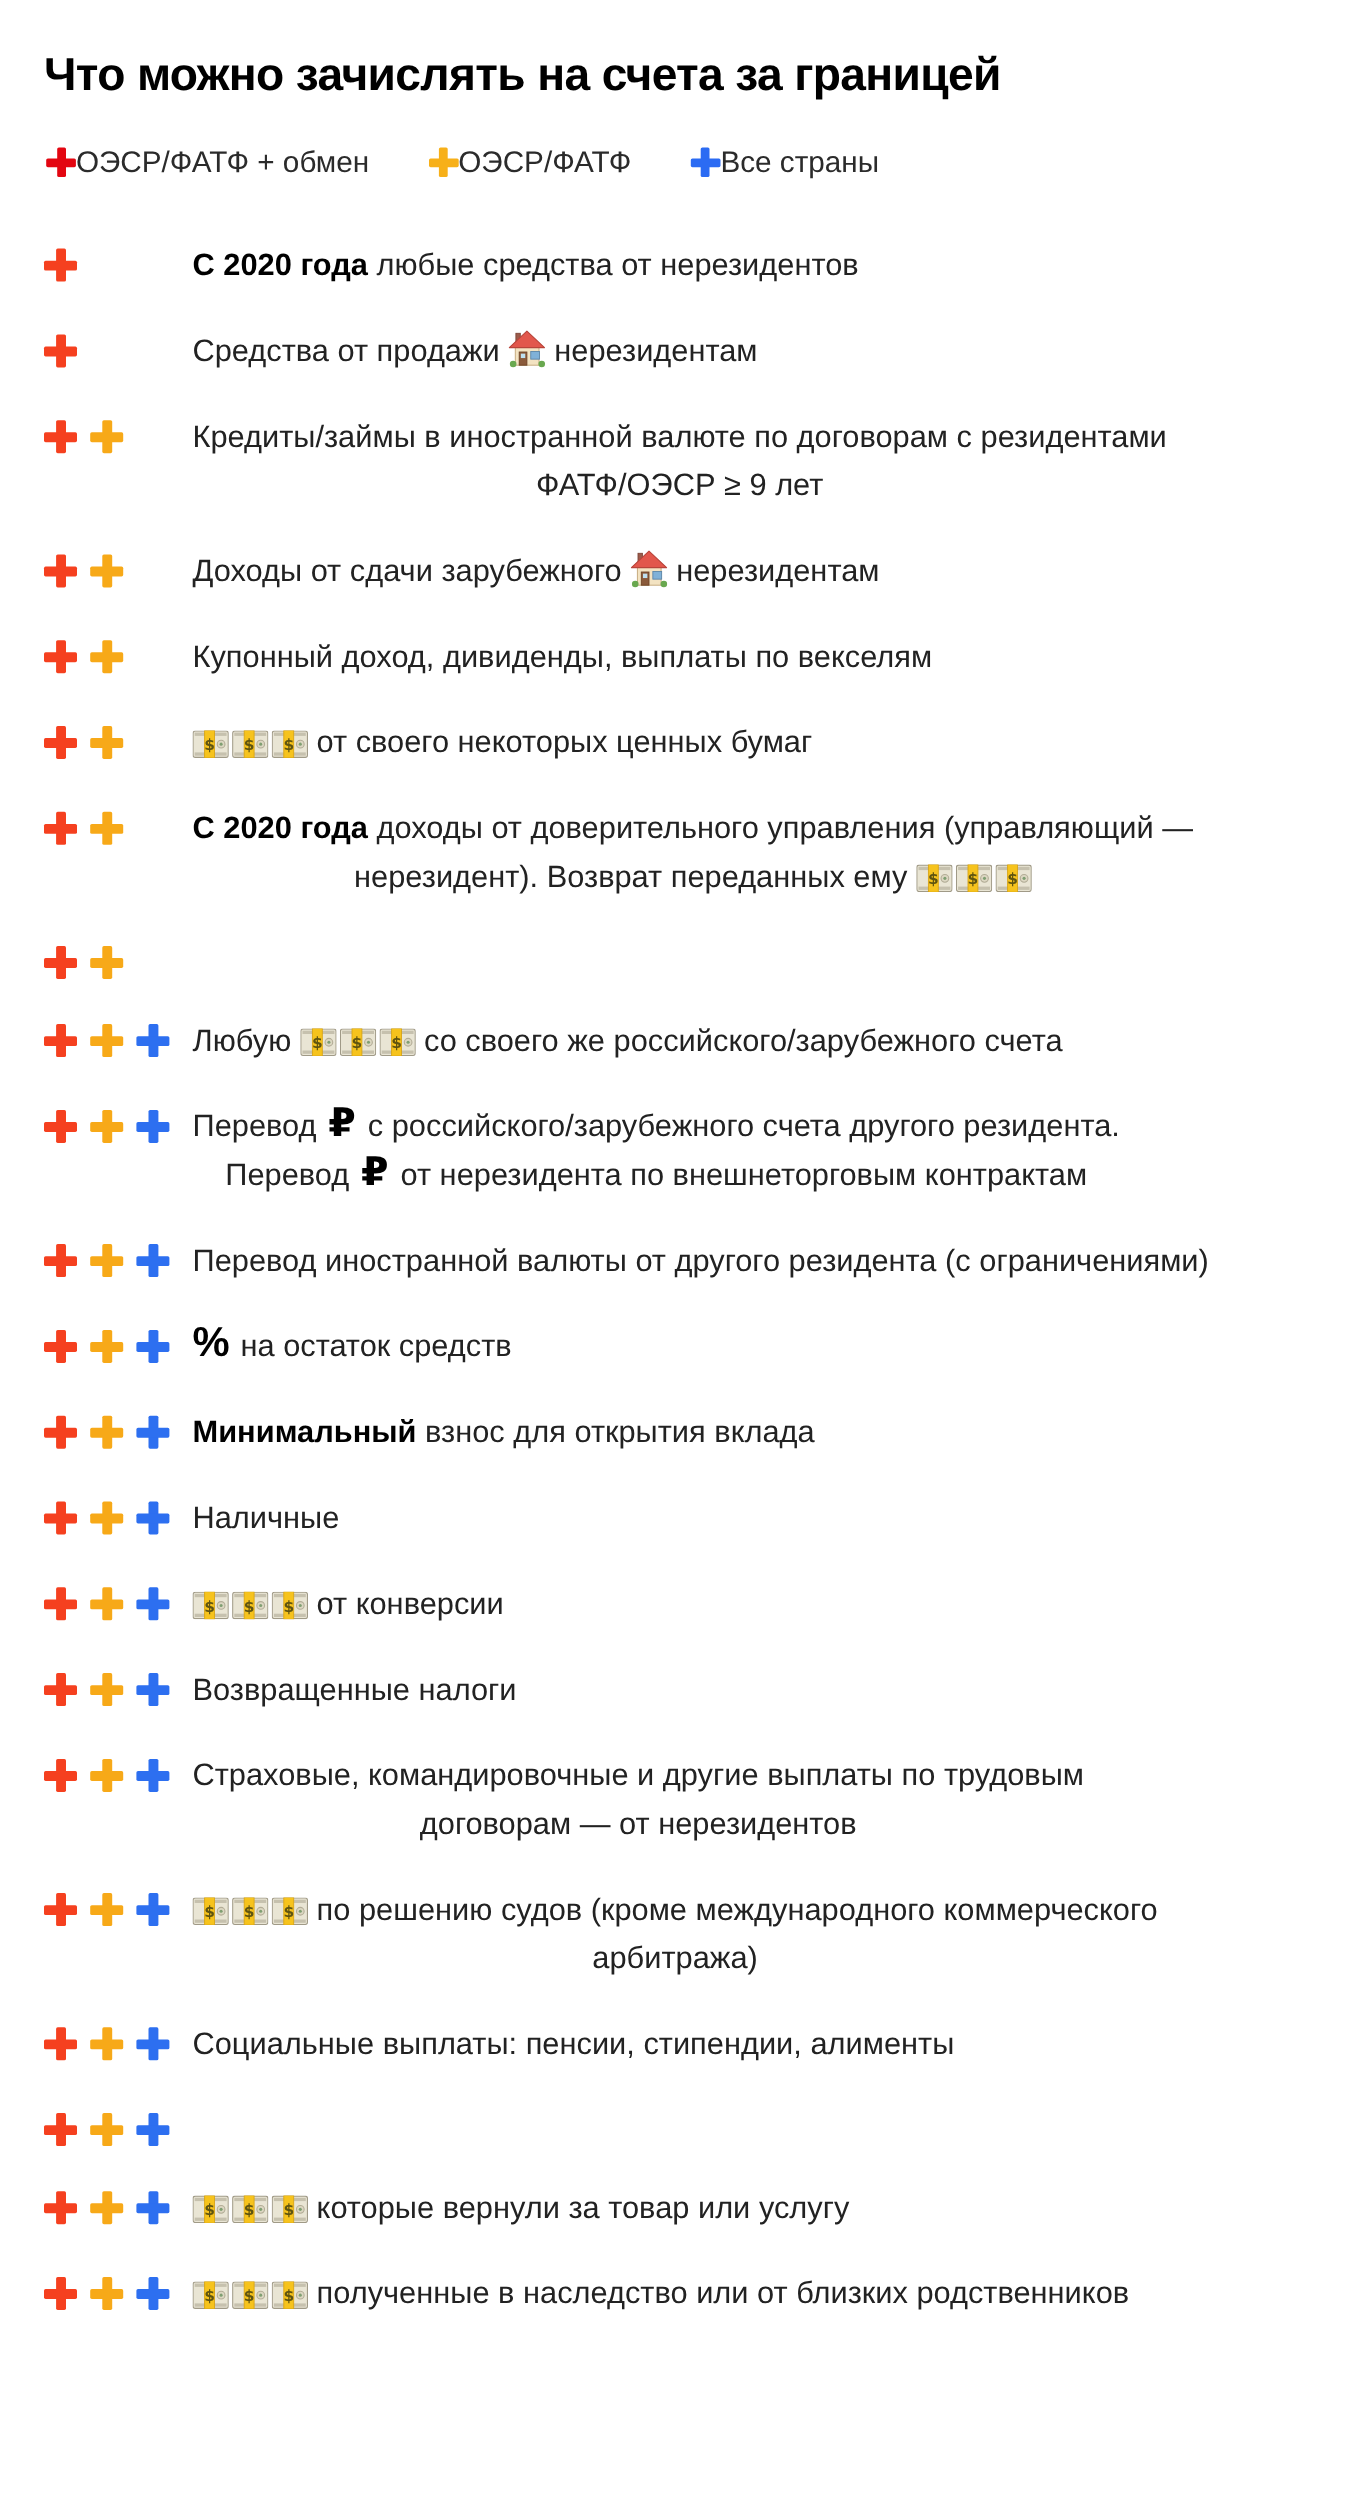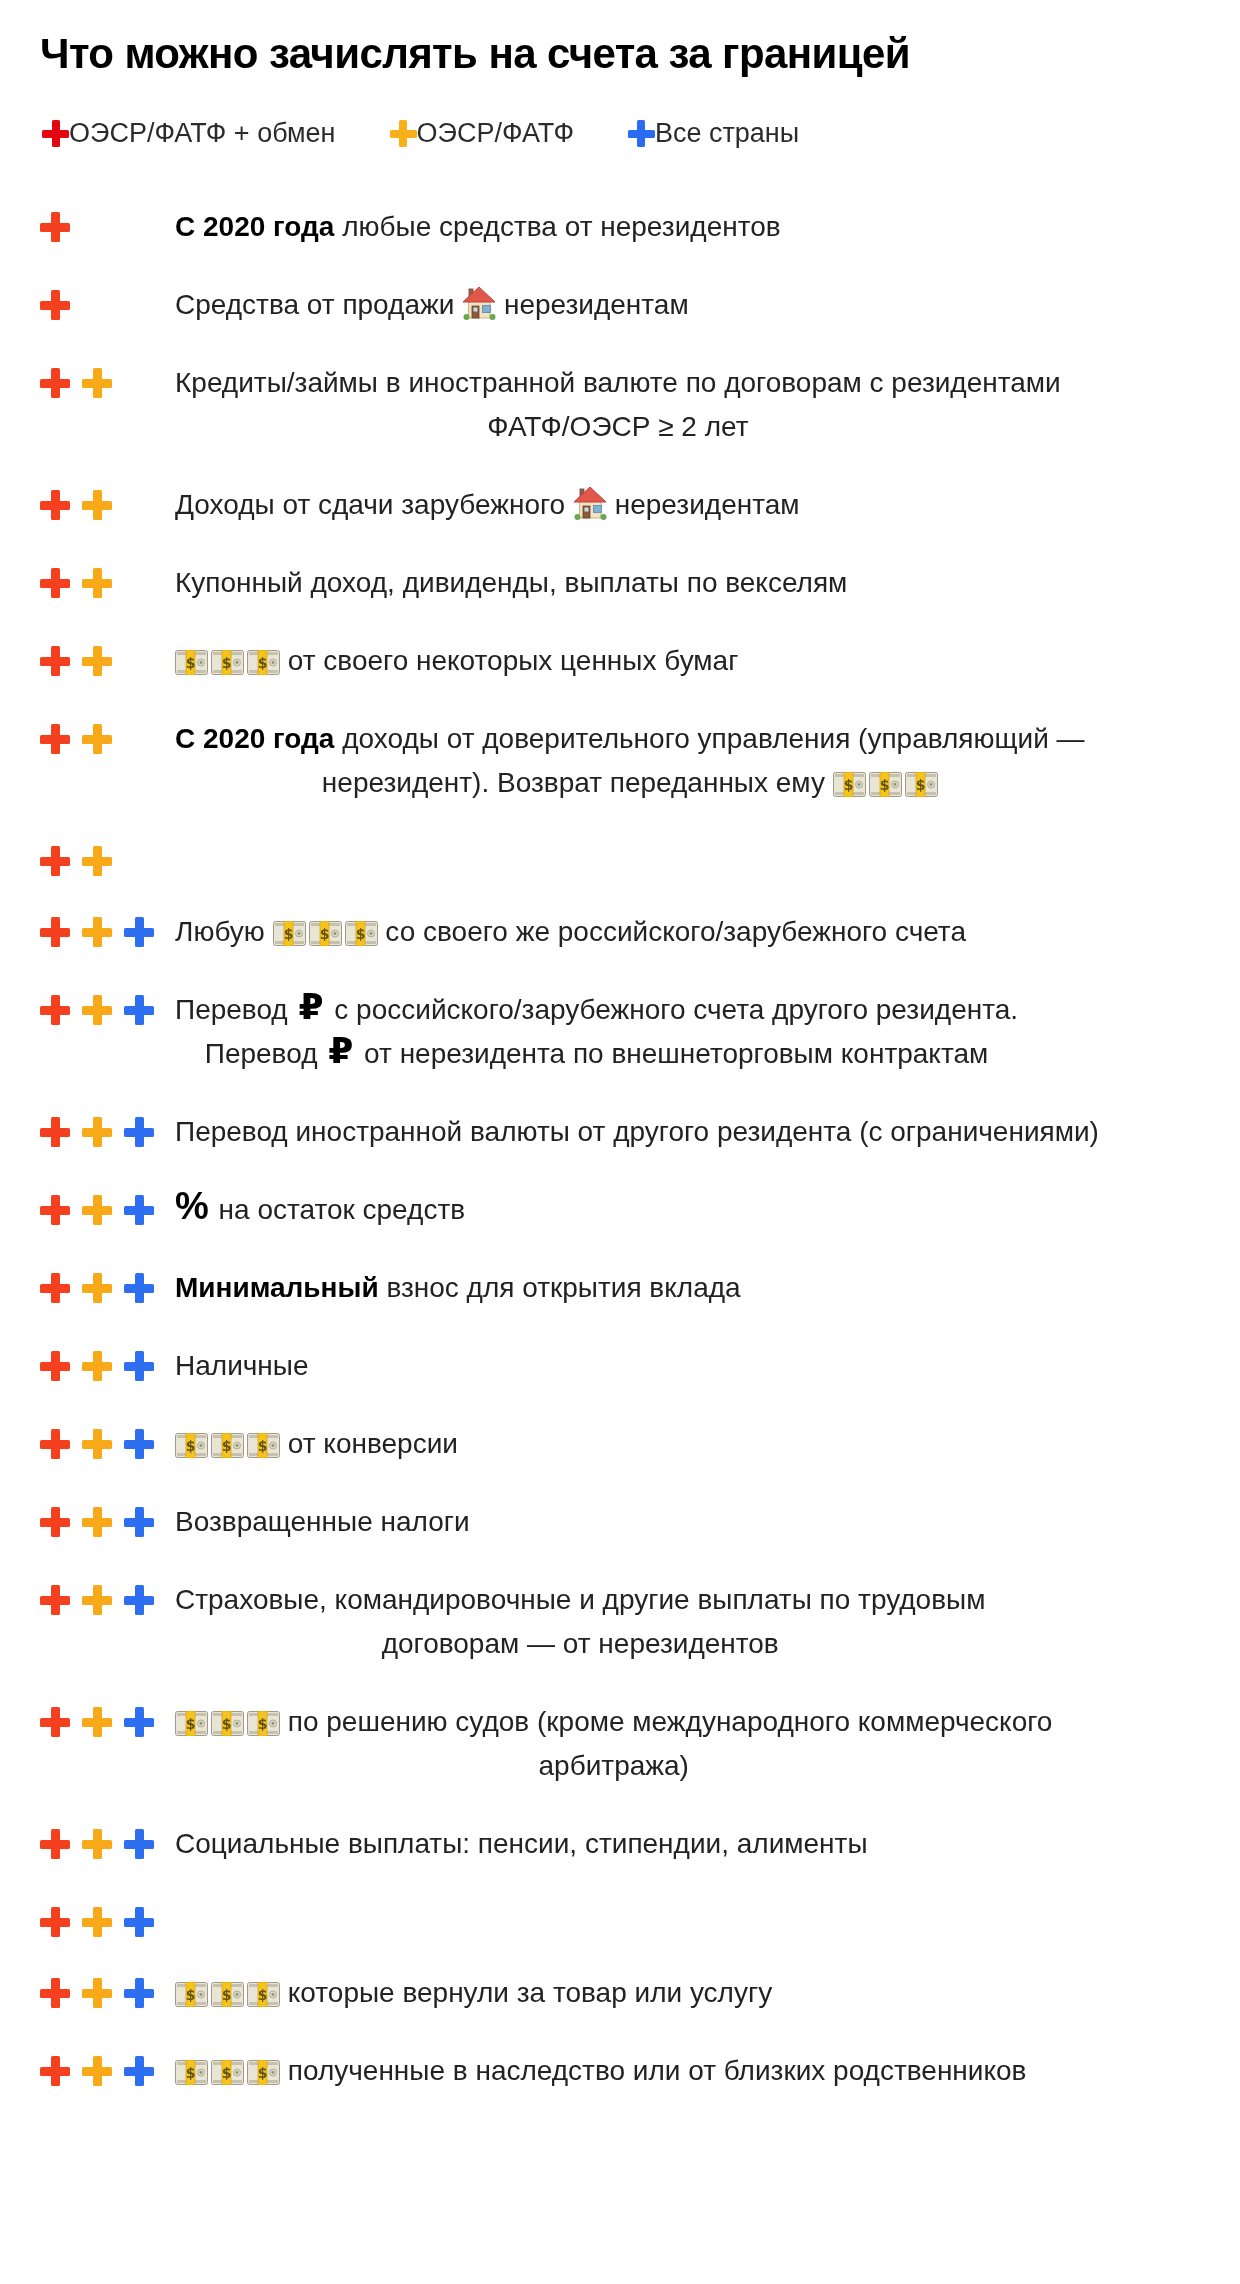--- a/index.html
+++ b/index.html
@@ -2,21 +2,21 @@
 <html lang="ru"><head>
 <meta charset="utf-8">
 <style>
   html,body { margin:0; padding:0; background:#ffffff; }
   body {
     width:1240px;
     font-family:"Liberation Sans","DejaVu Sans",sans-serif;
     color:#1f1f1f;
     -webkit-font-smoothing:antialiased;
   }
-  .page { padding:30px 40px 96px 40px; box-sizing:border-box; }
+  .page { padding:44px 40px 96px 40px; box-sizing:border-box; }
 
   h1.title {
     margin:0;
     font-size:42px;
     font-weight:700;
     letter-spacing:-0.6px;
     color:#000;
   }
 
   
@@ -112,21 +112,21 @@
               <circle cx="4.5" cy="31" r="3" fill="#69a84f"></circle>
               <circle cx="30.5" cy="31" r="3" fill="#69a84f"></circle>
             </svg>
           </span><span> нерезидентам</span></div>
       </div>
       <div class="row">
         <div class="marks">
           <span class="plus" style="--c: #f5401f;"></span>
           <span class="plus" style="--c: #f7a918;"></span>
         </div>
-        <div class="row-text"><span>Кредиты/займы в иностранной валюте по договорам с резидентами</span><br><span>ФАТФ/ОЭСР ≥ 2 лет</span></div>
+        <div class="row-text"><span>Кредиты/займы в иностранной валюте по договорам с резидентами</span><br><span>ФАТФ/ОЭСР ≥ 9 лет</span></div>
       </div>
       <div class="row">
         <div class="marks">
           <span class="plus" style="--c: #f5401f;"></span>
           <span class="plus" style="--c: #f7a918;"></span>
         </div>
         <div class="row-text"><span>Доходы от сдачи зарубежного </span><span class="emoji house">
             <svg width="34" height="34" viewBox="0 0 34 34">
               <rect x="7" y="3" width="4" height="9" fill="#9c5b4b" stroke="#7c4336" stroke-width="0.8"></rect>
               <rect x="6.5" y="15" width="21.5" height="17" fill="#f3e3c2" stroke="#cbb289" stroke-width="1"></rect>

